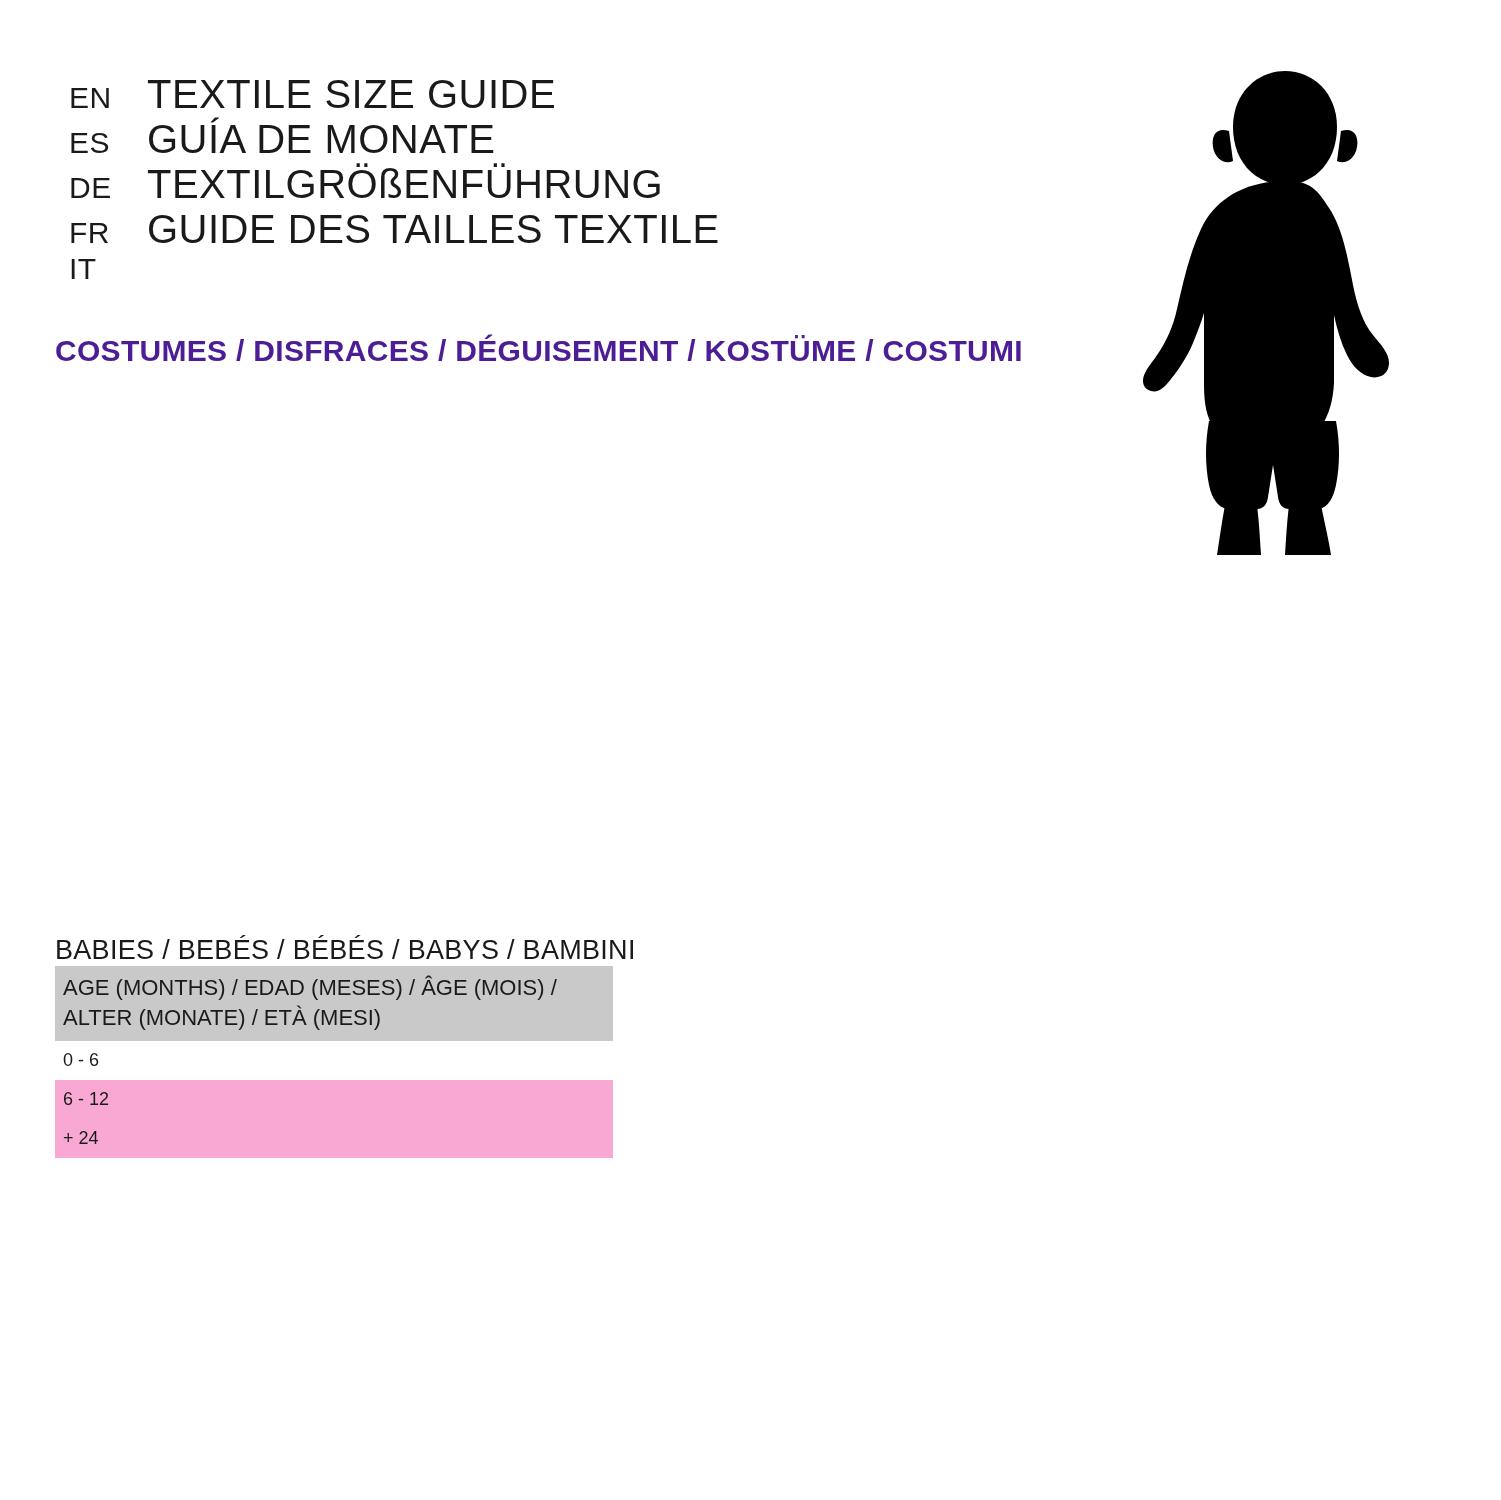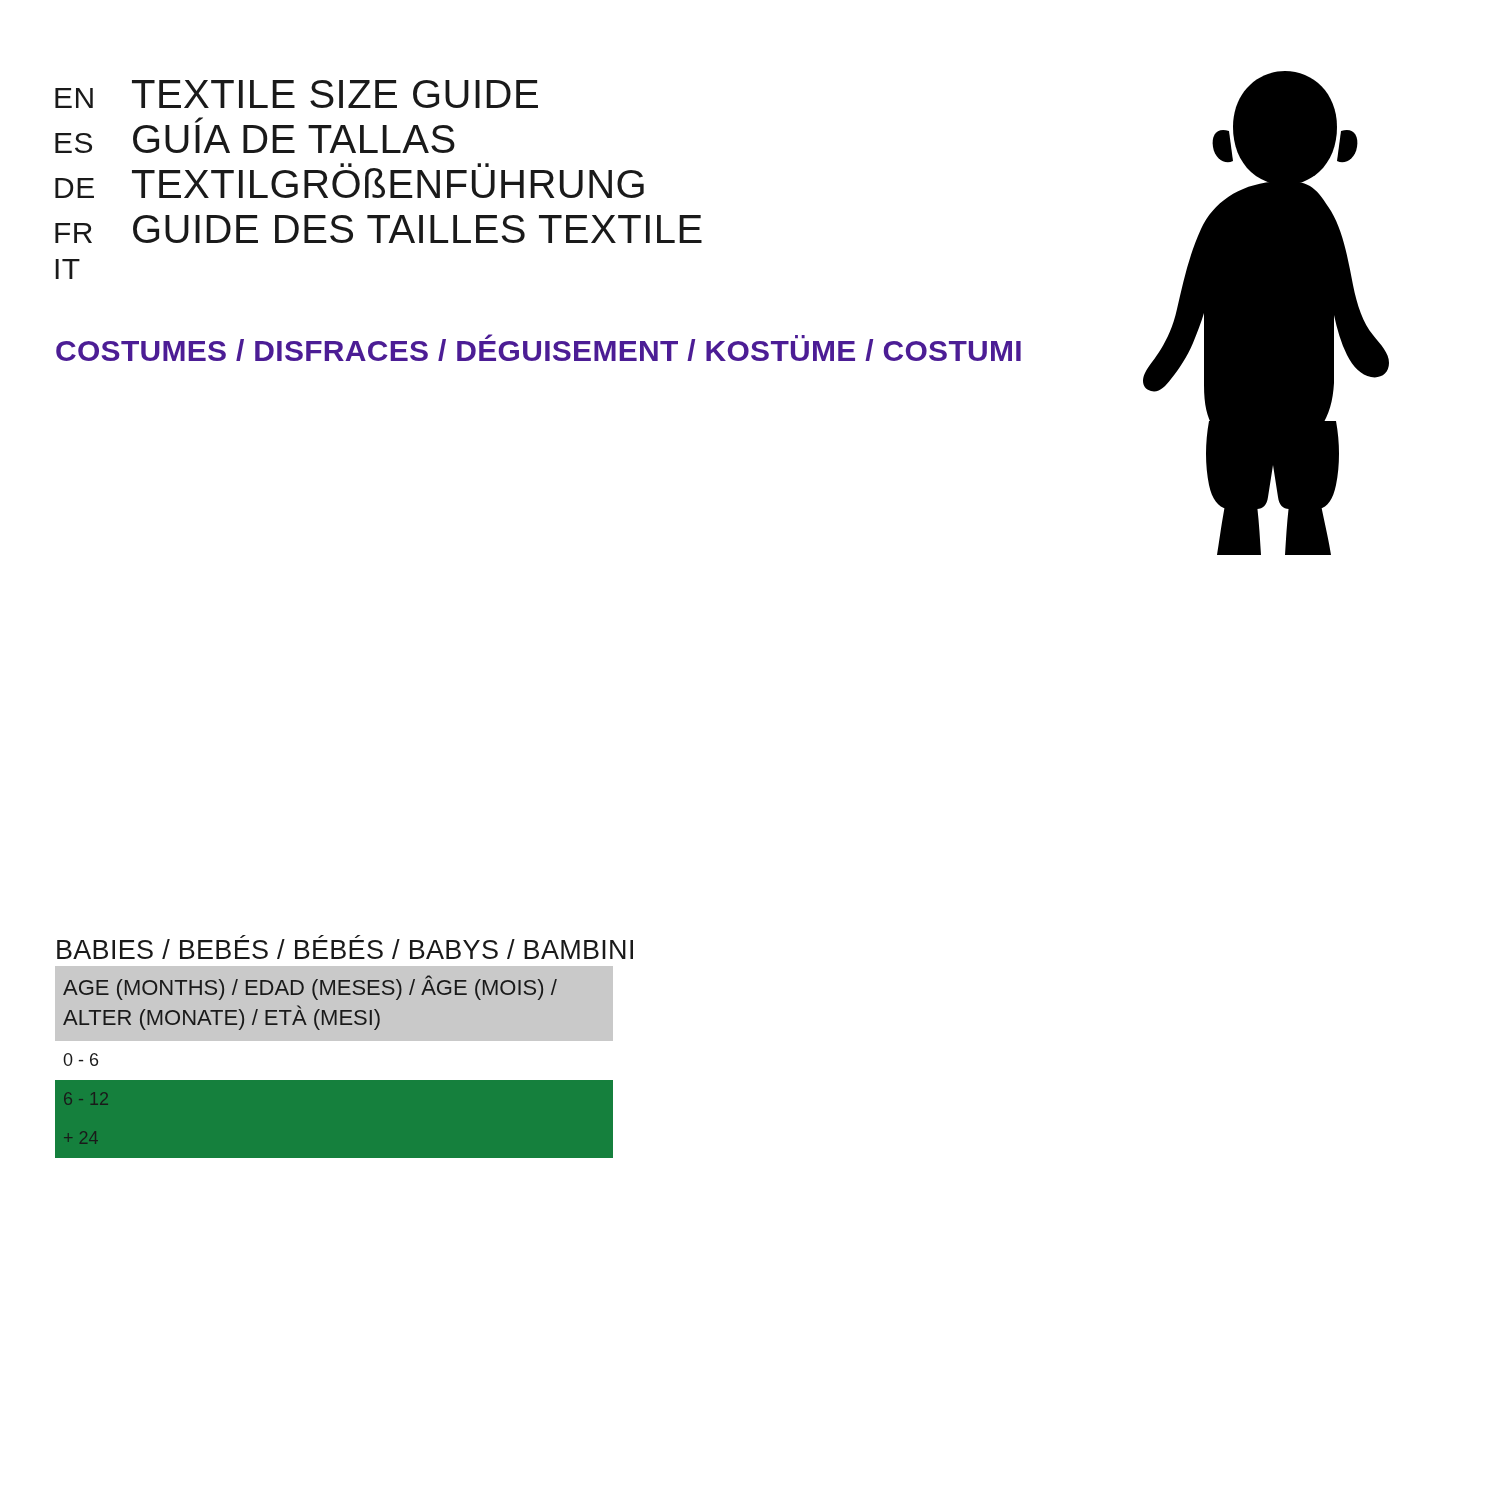--- a/index.html
+++ b/index.html
@@ -17,21 +17,21 @@
   }
 
   .page {
     position: absolute;
     inset: 0;
   }
 
   
   .lang-block {
     position: absolute;
-    left: 53px;
+    left: 69px;
     top: 72px;
   }
   .lang-row {
     display: flex;
     align-items: baseline;
     height: 45px;
   }
   .lang-code {
     width: 78px;
     font-size: 30px;
@@ -101,36 +101,36 @@
     text-align: left;
     font-size: 18px;
     padding: 6px 8px 7px 8px;
     color: #1a1a1a;
     height: 26px;
   }
   table.size-table tr.odd td {
     background: #ffffff;
   }
   table.size-table tr.even td {
-    background: #15803d;
+    background: #f9a8d4;
   }
 </style>
 </head>
 <body>
 
 <div class="page">
 
   <div class="lang-block">
     <div class="lang-row">
       <span class="lang-code">EN</span>
       <span class="lang-text">TEXTILE SIZE GUIDE</span>
     </div>
     <div class="lang-row">
       <span class="lang-code">ES</span>
-      <span class="lang-text">GUÍA DE TALLAS</span>
+      <span class="lang-text">GUÍA DE MONATE</span>
     </div>
     <div class="lang-row">
       <span class="lang-code">DE</span>
       <span class="lang-text">TEXTILGRÖßENFÜHRUNG</span>
     </div>
     <div class="lang-row">
       <span class="lang-code">FR</span>
       <span class="lang-text">GUIDE DES TAILLES TEXTILE</span>
     </div>
     <div class="lang-row">

